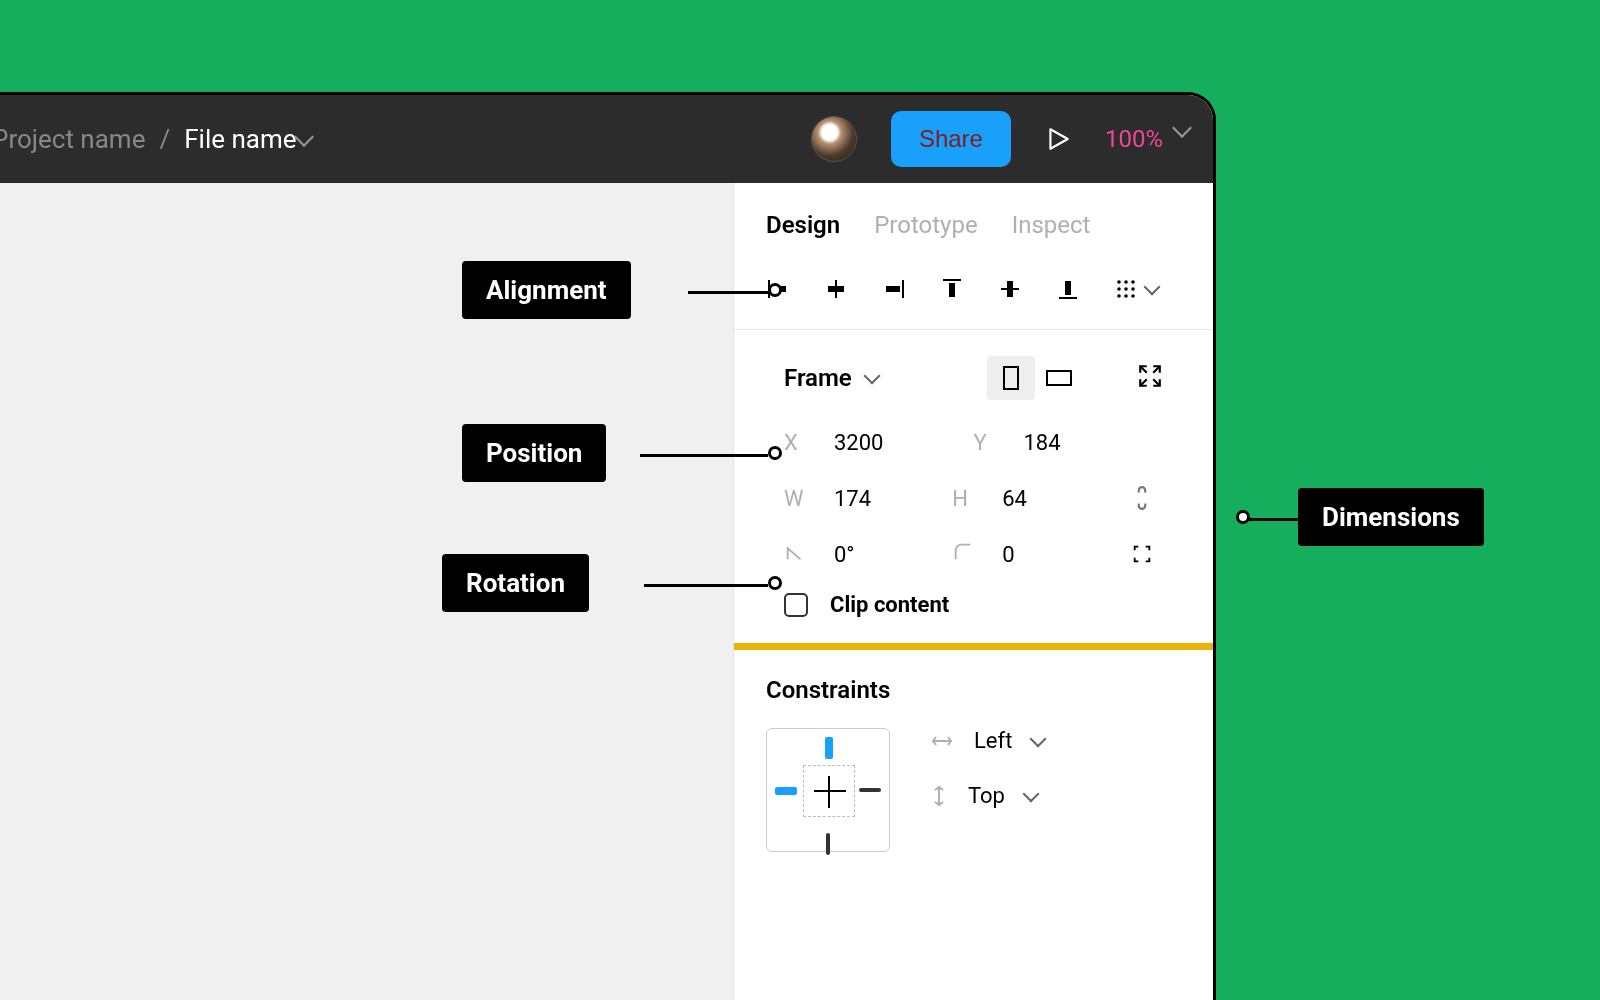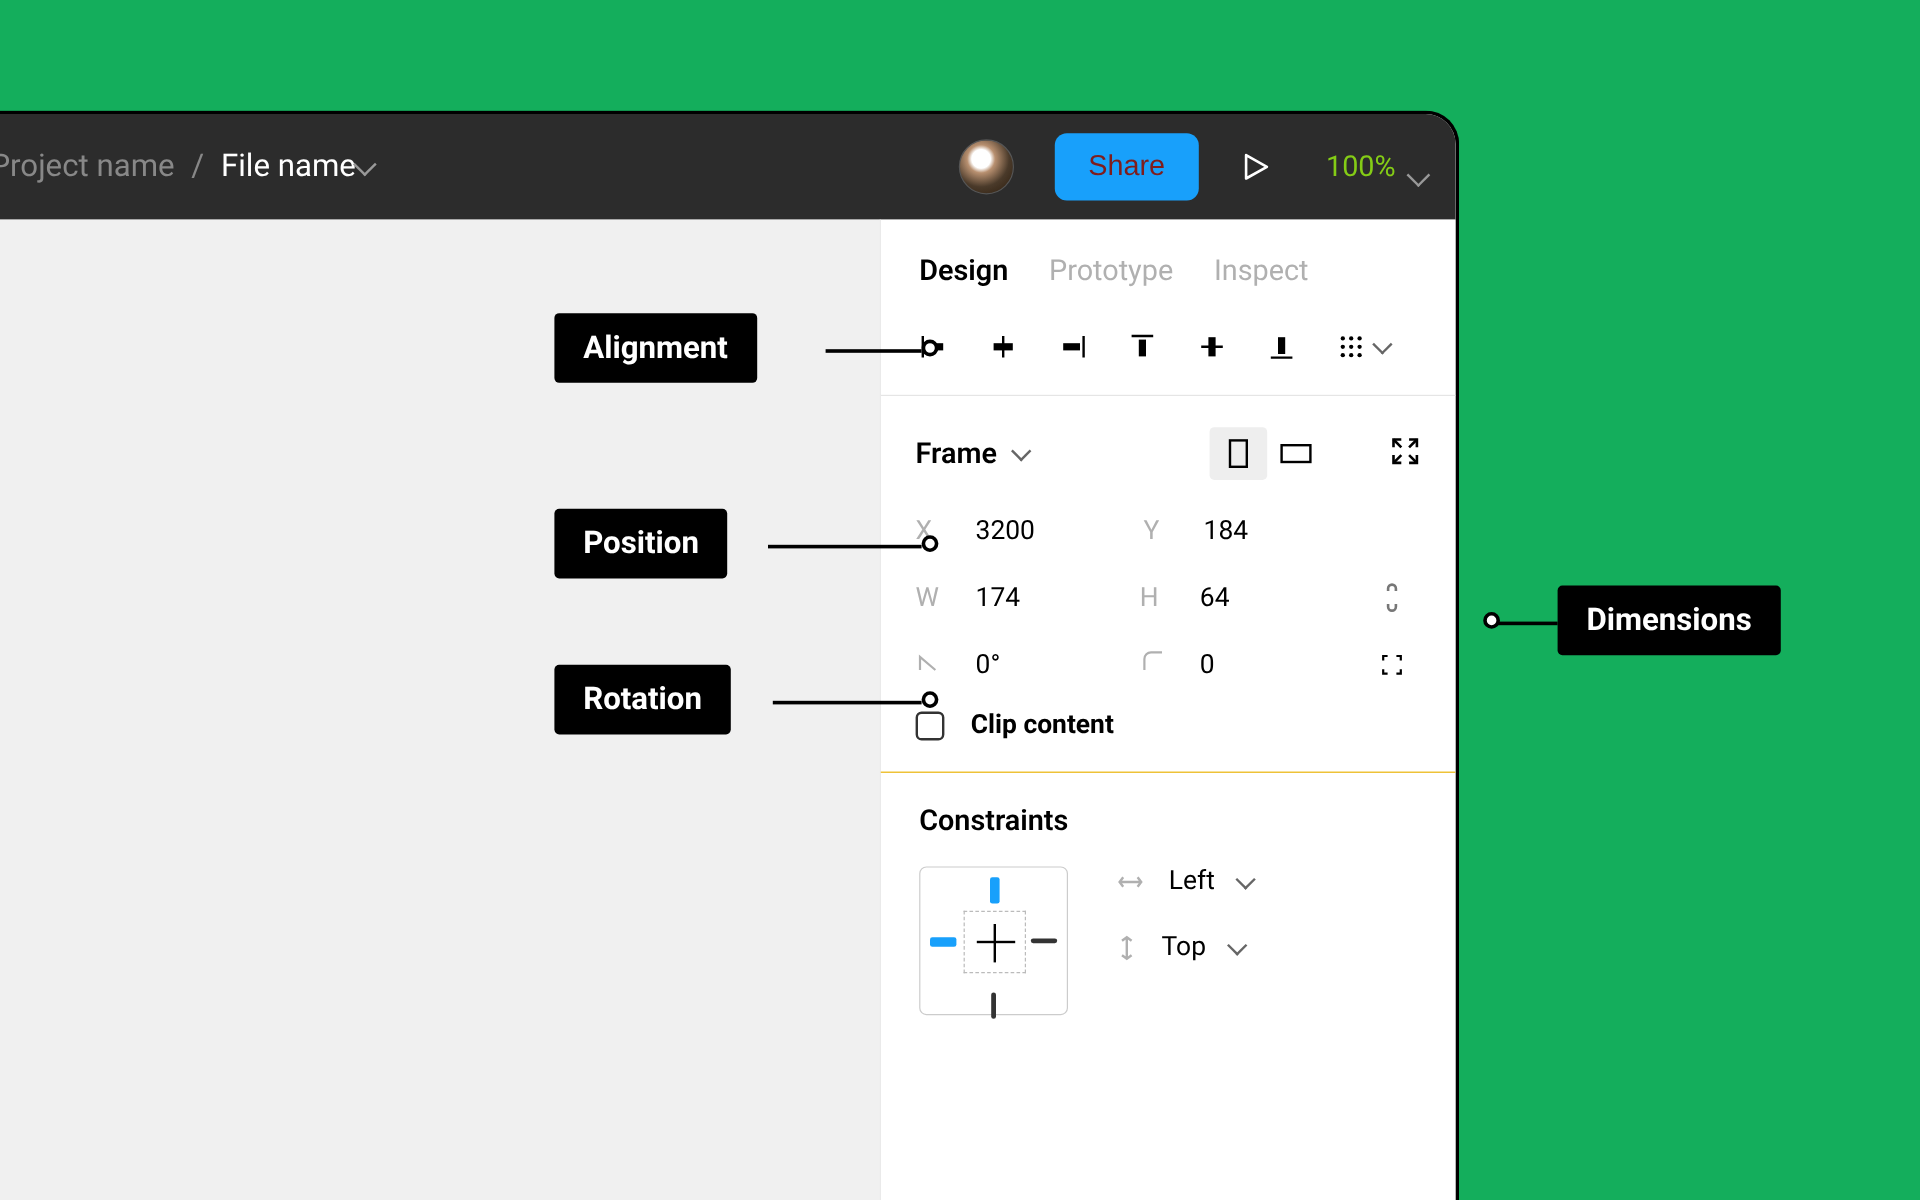--- a/index.html
+++ b/index.html
@@ -66,22 +66,22 @@
   color: #7f1d1d;
   border: none;
   padding: 14px 28px;
   border-radius: 10px;
   font-size: 24px;
   font-weight: 500;
   cursor: pointer;
 }
 .play-icon svg { display: block; }
 .zoom {
-  display: flex; align-items: flex-end; gap: 12px;
-  color: #84cc16; font-size: 24px; margin-left: 12px;
+  display: flex; align-items: flex-start; gap: 12px;
+  color: #ec4899; font-size: 24px;
 }
 
 .canvas {
   position: absolute;
   left: 0;
   top: 88px;
   right: 480px;
   bottom: 0;
   background: #F0F0F0;
 }
@@ -108,21 +108,21 @@
 .align-row {
   display: flex;
   gap: 34px;
   padding: 10px 32px 28px;
   align-items: center;
   border-bottom: 1px solid #e5e5e5;
 }
 .align-row .ico, .align-row .more-group { cursor: pointer; display: flex; align-items: center; }
 .align-row .more-group { gap: 8px; }
 
-.section { padding: 26px 29px; border-bottom: 1px solid #eab308; }
+.section { padding: 26px 50px; border-bottom: 7px solid #eab308; }
 .section-nb { padding: 26px 32px 10px; }
 
 .row {
   display: flex;
   align-items: center;
   min-height: 56px;
 }
 .col {
   display: flex;
   align-items: center;
@@ -468,19 +468,19 @@
 </div>
 
 <div class="anno" style="left:462px; top:261px;">Alignment</div>
 <div class="anno-line" style="left:688px; top:291px; width:80px;"></div>
 <div class="anno-dot-l" style="left:768px; top:291px;"></div>
 
 <div class="anno" style="left:462px; top:424px;">Position</div>
 <div class="anno-line" style="left:640px; top:454px; width:128px;"></div>
 <div class="anno-dot-l" style="left:768px; top:454px;"></div>
 
-<div class="anno" style="left:462px; top:554px;text-align:center;">Rotation</div>
+<div class="anno" style="left:442px; top:554px;text-align:center;">Rotation</div>
 <div class="anno-line" style="left:644px; top:584px; width:124px;"></div>
 <div class="anno-dot-l" style="left:768px; top:584px;"></div>
 
 <div class="anno" style="left:1298px; top:488px;">Dimensions</div>
 <div class="anno-line-r" style="left:1246px; top:518px; width:52px;"></div>
 <div class="anno-dot-r" style="left:1236px; top:518px;"></div>
 
 </body></html>

